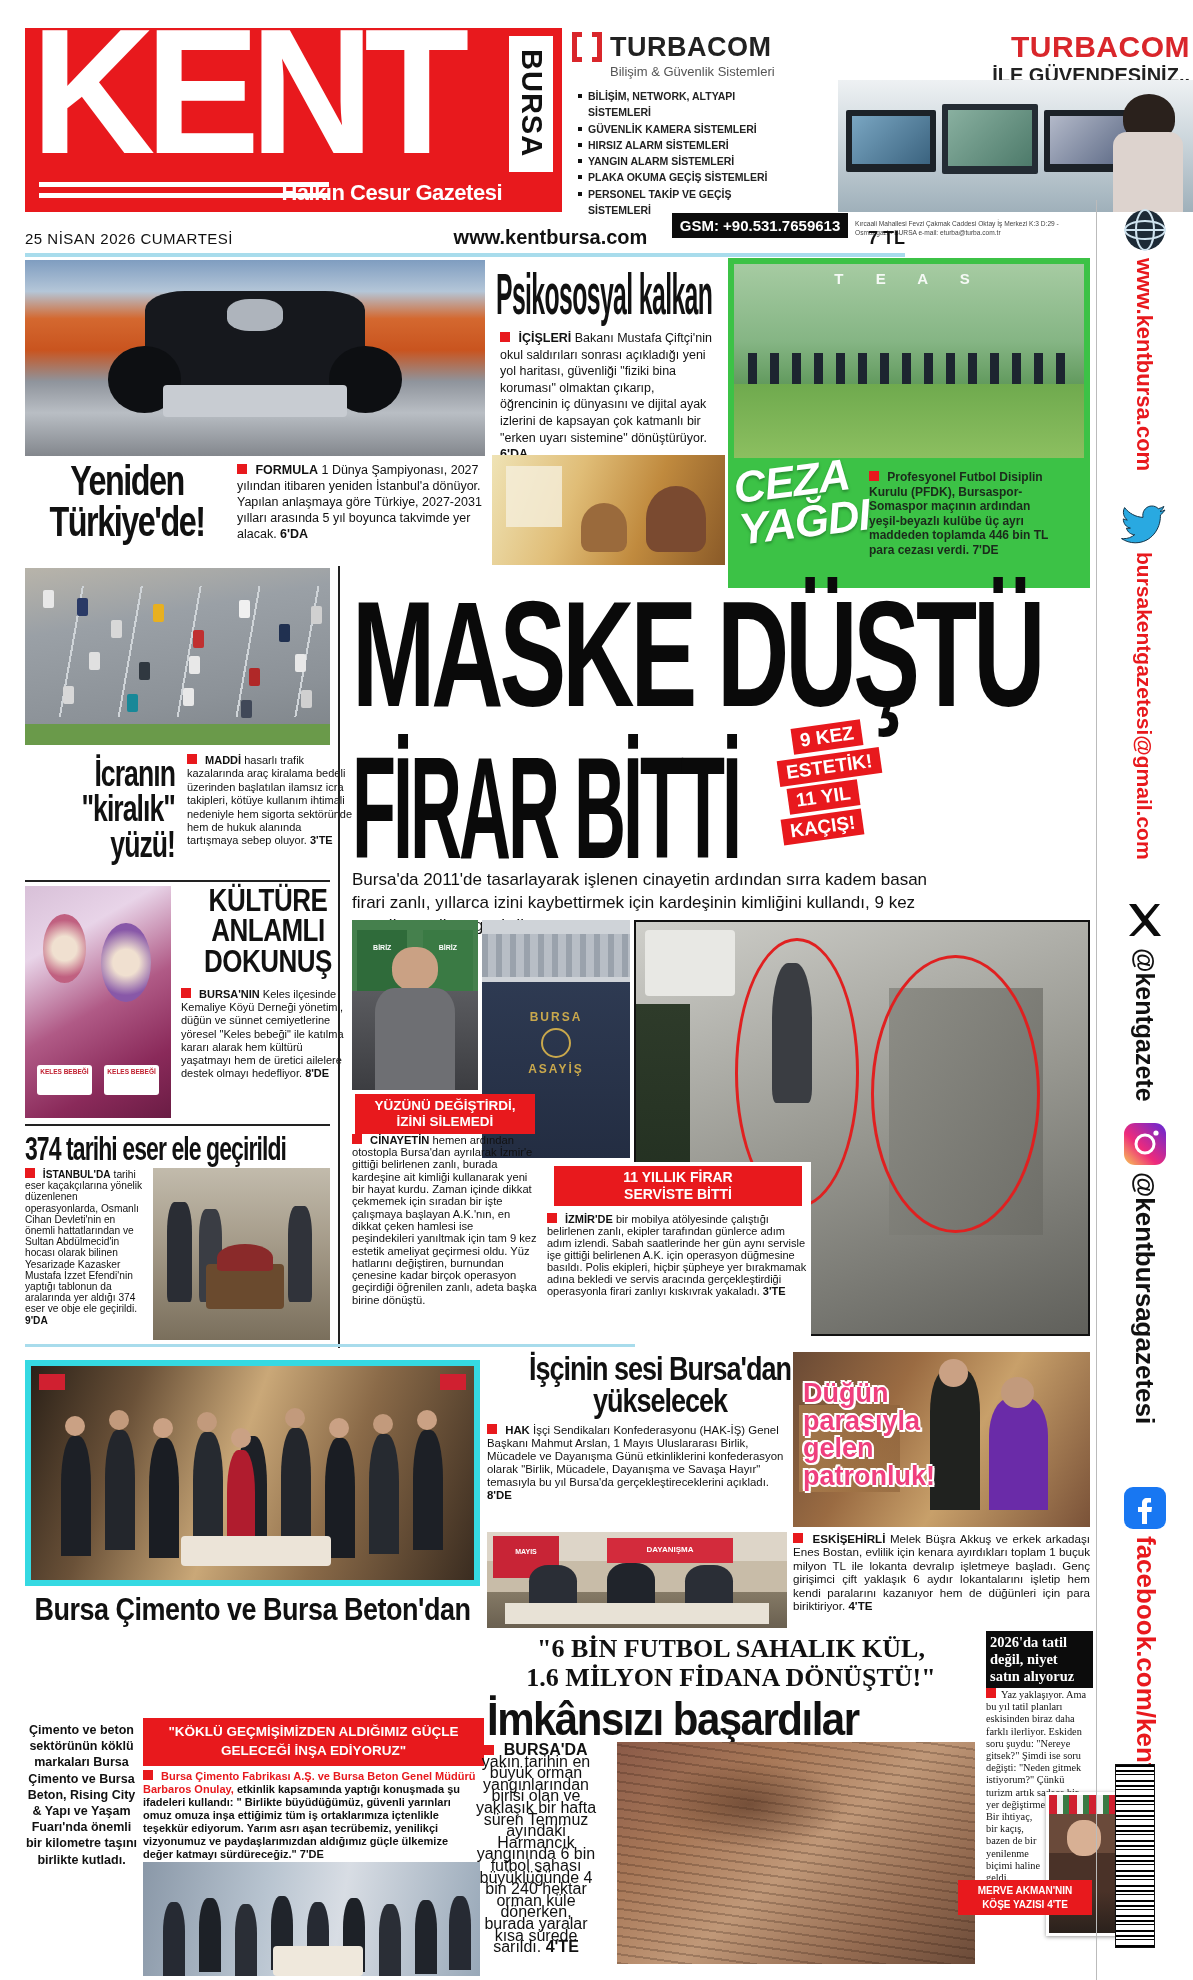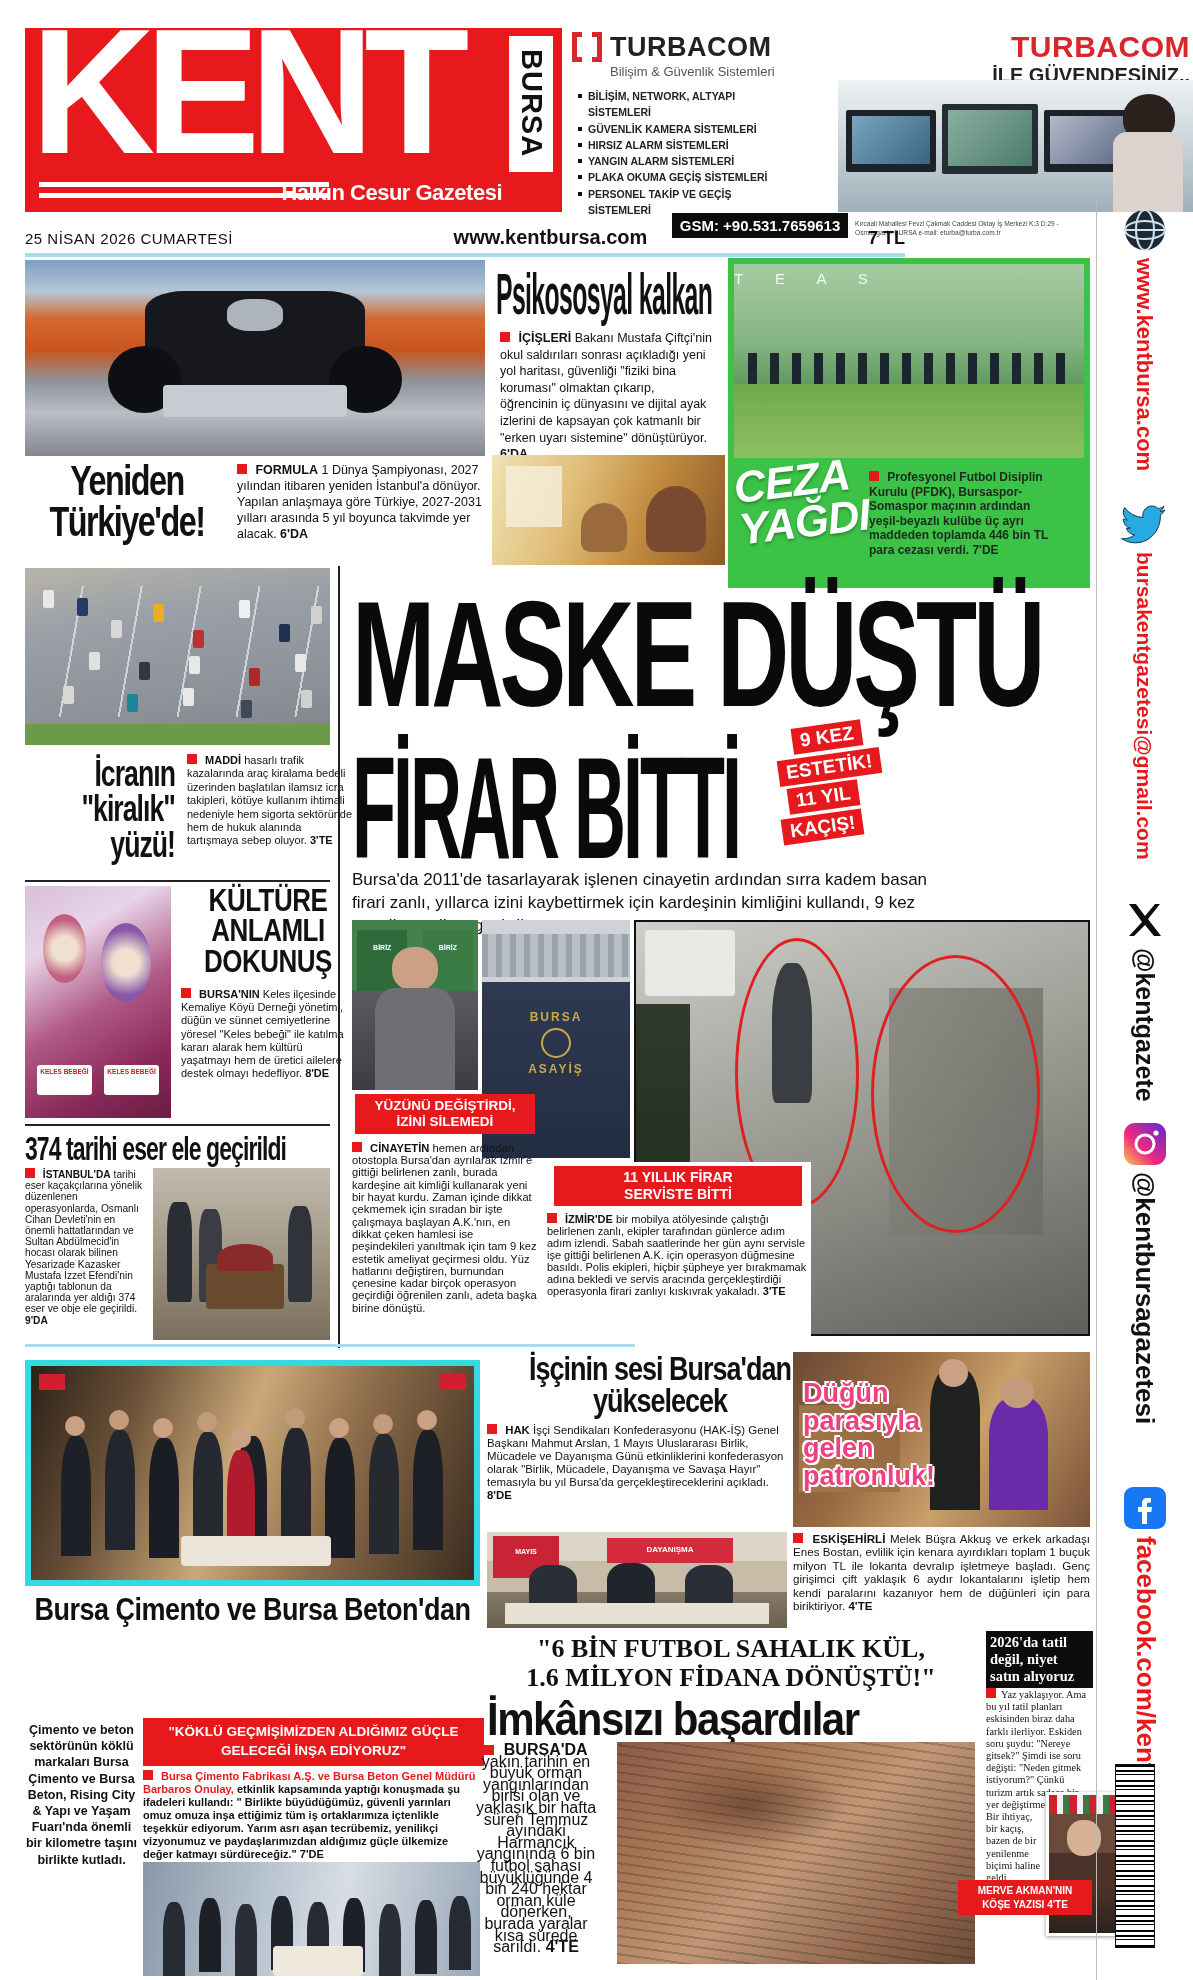--- a/index.html
+++ b/index.html
@@ -119,21 +119,21 @@
     <span class="pref">6'DA</span>
   </div>
   <div class="ph" style="left:492px;top:455px;width:233px;height:110px;background:linear-gradient(110deg,#efe3b5 0%,#e0bd77 35%,#c08a3e 65%,#8a5a28 100%);">
     <div class="shape" style="left:6%;top:10%;width:24%;height:55%;background:#f5efdc;opacity:.8;"></div>
     <div class="shape" style="right:8%;top:28%;width:26%;height:60%;background:#7a4a30;border-radius:50% 50% 20% 20%;"></div>
     <div class="shape" style="left:38%;top:44%;width:20%;height:44%;background:#9a6a3c;border-radius:50% 50% 20% 20%;"></div>
   </div>
 
   <div class="abs" style="left:728px;top:258px;width:362px;height:330px;background:#3cc246;">
     <div class="ph" style="left:6px;top:6px;width:350px;height:194px;background:linear-gradient(180deg,#a6cba2 0%,#85b584 40%,#629a5e 62%,#7db054 78%,#8cba5c 100%);">
-      <div style="position:absolute;left:0;top:6px;width:100%;text-align:left;color:#fff;font-weight:400;font-size:15px;letter-spacing:14px;opacity:.9;">T E A S</div>
+      <div style="position:absolute;left:0;top:6px;width:100%;text-align:center;color:#fff;font-weight:700;font-size:15px;letter-spacing:14px;opacity:.9;">T E A S</div>
       <div class="shape" style="left:4%;top:46%;width:92%;height:16%;background:repeating-linear-gradient(90deg,#1d2530 0 9px,transparent 9px 22px);"></div>
       <div class="shape" style="left:0;top:62%;width:100%;height:38%;background:linear-gradient(180deg,#6faa4e,#8cbf60);"></div>
     </div>
     <div class="abs" style="left:8px;top:200px;width:150px;transform:rotate(-7deg);color:#fff;font-weight:900;font-style:italic;
                 font-size:44px;line-height:0.95;letter-spacing:-1px;text-shadow:0 2px 3px rgba(20,90,30,.55);">
       <span style="display:block;">CEZA</span>
       <span style="display:block;">YAĞDI</span>
     </div>
     <div class="abs bull" style="left:141px;top:212px;width:192px;font-size:12px;font-weight:700;line-height:14.6px;color:#1b2a1b;">
       <span>Profesyonel Futbol Disiplin Kurulu (PFDK), Bursaspor-Somaspor maçının ardından yeşil-beyazlı kulübe üç ayrı maddeden toplamda 446 bin TL para cezası verdi.</span> <span class="pref">7'DE</span>
@@ -248,21 +248,21 @@
     <div class="shape" style="left:52%;top:8%;width:36%;height:66%;border:3px solid #e02020;border-radius:50%;"></div>
     <div class="shape" style="left:14%;top:64%;width:22%;height:26%;background:#23262b;border-radius:40% 40% 20% 20%;"></div>
     <div class="shape" style="left:17%;top:60%;width:10%;height:10%;background:#1a1d22;border-radius:50%;"></div>
   </div>
 
   <div class="abs" style="left:352px;top:1094px;width:186px;">
     <div class="redbox" style="width:176px;margin:0 auto;font-size:13.5px;line-height:1.18;padding:4px 2px;">
       <span style="display:block;">YÜZÜNÜ DEĞİŞTİRDİ,</span>
       <span style="display:block;">İZİNİ SİLEMEDİ</span>
     </div>
-    <div class="bull" style="margin-top:8px;font-size:11.2px;line-height:12.3px;">
+    <div class="bull" style="margin-top:0;font-size:11.2px;line-height:12.3px;">
       <span class="lead">CİNAYETİN</span> <span>hemen ardından otostopla Bursa'dan ayrılarak İzmir'e gittiği belirlenen zanlı, burada kardeşine ait kimliği kullanarak yeni bir hayat kurdu. Zaman içinde dikkat çekmemek için sıradan bir işte çalışmaya başlayan A.K.'nın, en dikkat çeken hamlesi ise peşindekileri yanıltmak için tam 9 kez estetik ameliyat geçirmesi oldu. Yüz hatlarını değiştiren, burnundan çenesine kadar birçok operasyon geçirdiği öğrenilen zanlı, adeta başka birine dönüştü.</span>
     </div>
   </div>
 
   <div class="abs" style="left:545px;top:1162px;width:262px;height:176px;background:#fff;padding:0 2px;">
     <div class="redbox" style="width:244px;margin:4px auto 0;font-size:14px;line-height:1.2;padding:3px 2px;">
       <span style="display:block;">11 YILLIK FİRAR</span>
       <span style="display:block;">SERVİSTE BİTTİ</span>
     </div>
     <div class="bull" style="margin-top:7px;font-size:11px;line-height:12.1px;">

